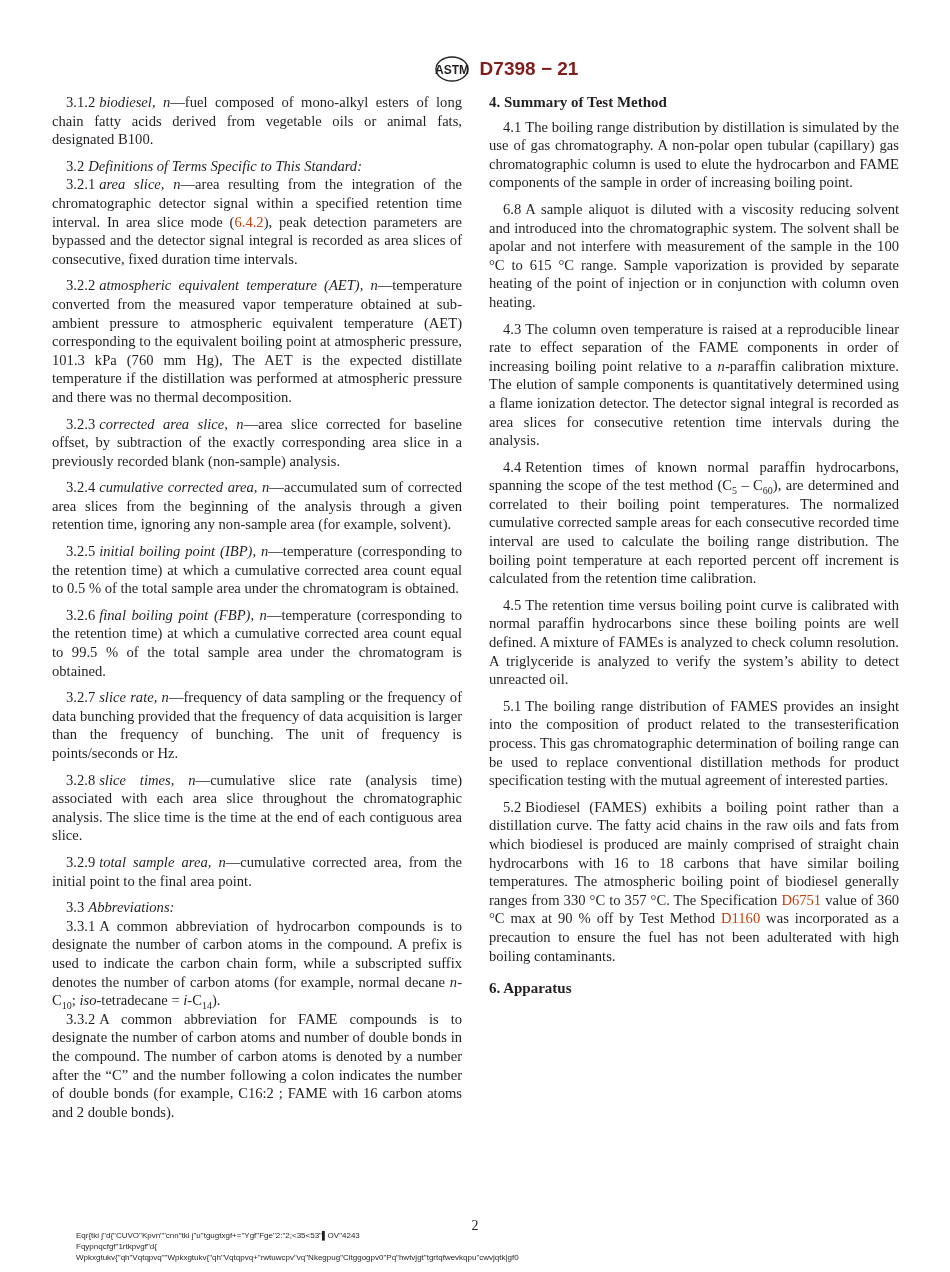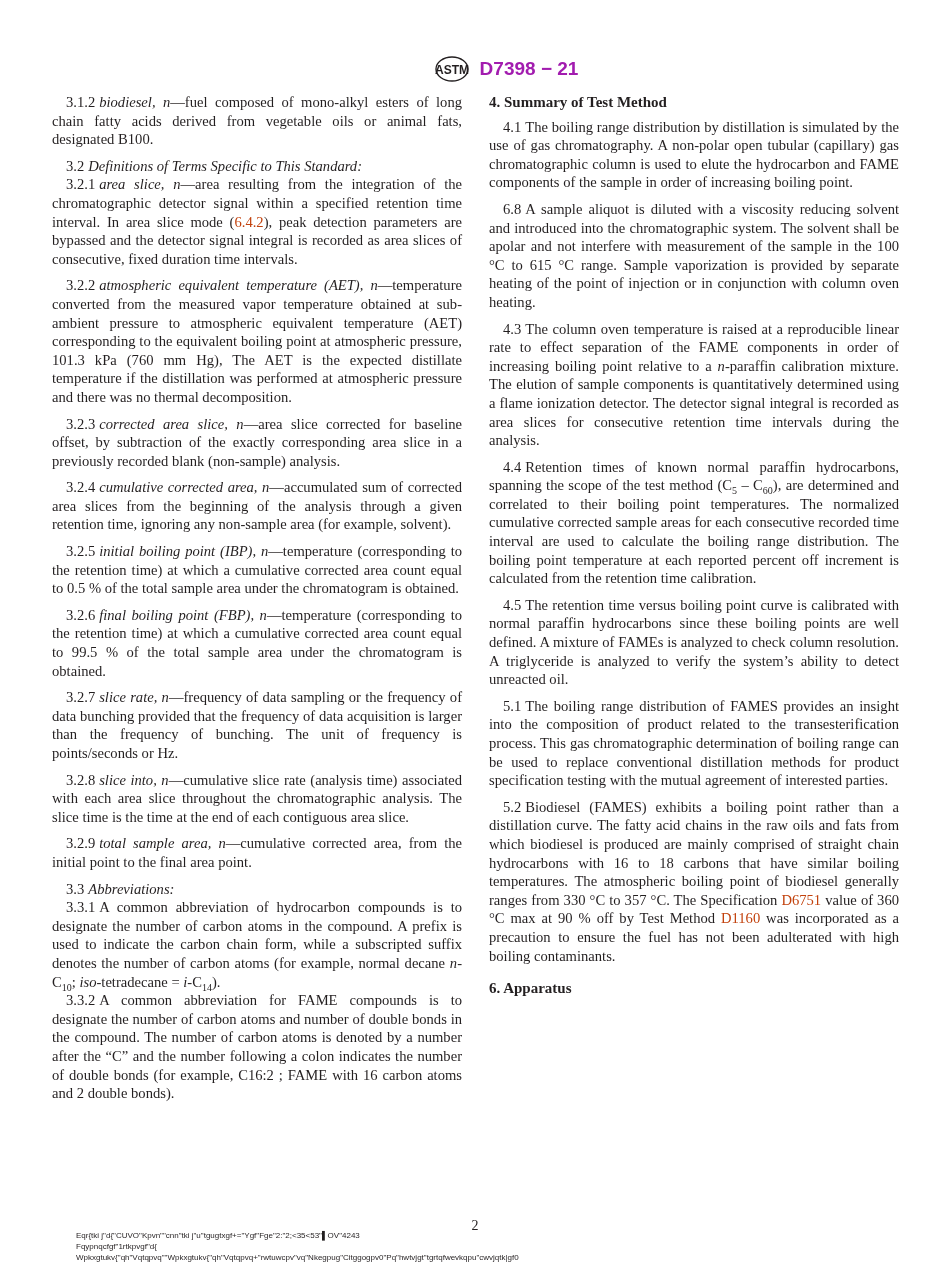--- a/index.html
+++ b/index.html
@@ -1,21 +1,21 @@
 <!DOCTYPE html>
 <html><head>
 <meta charset="utf-8">
 <style>
   html, body { margin:0; padding:0; background:#ffffff; }
   body { width:950px; height:1272px; position:relative; overflow:hidden;
          font-family:"Liberation Serif", "DejaVu Serif", serif; color:#231f20; }
   .header { position:absolute; top:56px; left:0; width:950px; text-align:center;padding-left:31px; }
   .header .logo { display:inline-block; vertical-align:middle; width:36px; height:26px; margin-right:6px; }
   .header .code { display:inline-block; vertical-align:middle; font-family:"Liberation Sans", sans-serif;
-                  font-weight:bold; font-size:19px; color:#a21caf; }
+                  font-weight:bold; font-size:19px; color:#7f1d1d; }
   .col { position:absolute; top:93px; width:410px; font-size:14.6px; line-height:18.6px; text-align:justify; }
   .col.left { left:52px; }
   .col.right { left:489px; }
   p { margin:0 0 8px 0; text-indent:14px; }
   p.tight { margin-bottom:0; }
   h2 { font-size:15px; font-weight:bold; margin:0 0 6px 0; }
   h2.gap { margin-top:14px; }
   .num { margin-right:4px; }
   .it { font-style:italic; }
   .link { color:#c2410c; }
@@ -40,21 +40,21 @@
 <div class="col left">
   <p><span class="num">3.1.2</span><span class="it">biodiesel, n</span><span>—fuel composed of mono-alkyl esters of long chain fatty acids derived from vegetable oils or animal fats, designated B100.</span></p>
   <p class="tight"><span class="num">3.2</span><span class="it">Definitions of Terms Specific to This Standard:</span></p>
   <p><span class="num">3.2.1</span><span class="it">area slice, n</span><span>—area resulting from the integration of the chromatographic detector signal within a specified retention time interval. In area slice mode (</span><span class="link">6.4.2</span><span>), peak detection parameters are bypassed and the detector signal integral is recorded as area slices of consecutive, fixed duration time intervals.</span></p>
   <p><span class="num">3.2.2</span><span class="it">atmospheric equivalent temperature (AET), n</span><span>—temperature converted from the measured vapor temperature obtained at sub-ambient pressure to atmospheric equivalent temperature (AET) corresponding to the equivalent boiling point at atmospheric pressure, 101.3 kPa (760 mm Hg), The AET is the expected distillate temperature if the distillation was performed at atmospheric pressure and there was no thermal decomposition.</span></p>
   <p><span class="num">3.2.3</span><span class="it">corrected area slice, n</span><span>—area slice corrected for baseline offset, by subtraction of the exactly corresponding area slice in a previously recorded blank (non-sample) analysis.</span></p>
   <p><span class="num">3.2.4</span><span class="it">cumulative corrected area, n</span><span>—accumulated sum of corrected area slices from the beginning of the analysis through a given retention time, ignoring any non-sample area (for example, solvent).</span></p>
   <p><span class="num">3.2.5</span><span class="it">initial boiling point (IBP), n</span><span>—temperature (corresponding to the retention time) at which a cumulative corrected area count equal to 0.5 % of the total sample area under the chromatogram is obtained.</span></p>
   <p><span class="num">3.2.6</span><span class="it">final boiling point (FBP), n</span><span>—temperature (corresponding to the retention time) at which a cumulative corrected area count equal to 99.5 % of the total sample area under the chromatogram is obtained.</span></p>
   <p><span class="num">3.2.7</span><span class="it">slice rate, n</span><span>—frequency of data sampling or the frequency of data bunching provided that the frequency of data acquisition is larger than the frequency of bunching. The unit of frequency is points/seconds or Hz.</span></p>
-  <p><span class="num">3.2.8</span><span class="it">slice into, n</span><span>—cumulative slice rate (analysis time) associated with each area slice throughout the chromatographic analysis. The slice time is the time at the end of each contiguous area slice.</span></p>
+  <p><span class="num">3.2.8</span><span class="it">slice times, n</span><span>—cumulative slice rate (analysis time) associated with each area slice throughout the chromatographic analysis. The slice time is the time at the end of each contiguous area slice.</span></p>
   <p><span class="num">3.2.9</span><span class="it">total sample area, n</span><span>—cumulative corrected area, from the initial point to the final area point.</span></p>
   <p class="tight"><span class="num">3.3</span><span class="it">Abbreviations:</span></p>
   <p class="tight"><span class="num">3.3.1</span><span>A common abbreviation of hydrocarbon compounds is to designate the number of carbon atoms in the compound. A prefix is used to indicate the carbon chain form, while a subscripted suffix denotes the number of carbon atoms (for example, normal decane </span><span class="it">n</span><span>-C</span><sub>10</sub><span>; </span><span class="it">iso</span><span>-tetradecane = </span><span class="it">i</span><span>-C</span><sub>14</sub><span>).</span></p>
   <p><span class="num">3.3.2</span><span>A common abbreviation for FAME compounds is to designate the number of carbon atoms and number of double bonds in the compound. The number of carbon atoms is denoted by a number after the “C” and the number following a colon indicates the number of double bonds (for example, C16:2 ; FAME with 16 carbon atoms and 2 double bonds).</span></p>
 </div>
 
 <div class="col right">
   <h2>4.  Summary of Test Method</h2>
   <p><span class="num">4.1</span><span>The boiling range distribution by distillation is simulated by the use of gas chromatography. A non-polar open tubular (capillary) gas chromatographic column is used to elute the hydrocarbon and FAME components of the sample in order of increasing boiling point.</span></p>
   <p><span class="num">6.8</span><span>A sample aliquot is diluted with a viscosity reducing solvent and introduced into the chromatographic system. The solvent shall be apolar and not interfere with measurement of the sample in the 100 °C to 615 °C range. Sample vaporization is provided by separate heating of the point of injection or in conjunction with column oven heating.</span></p>

